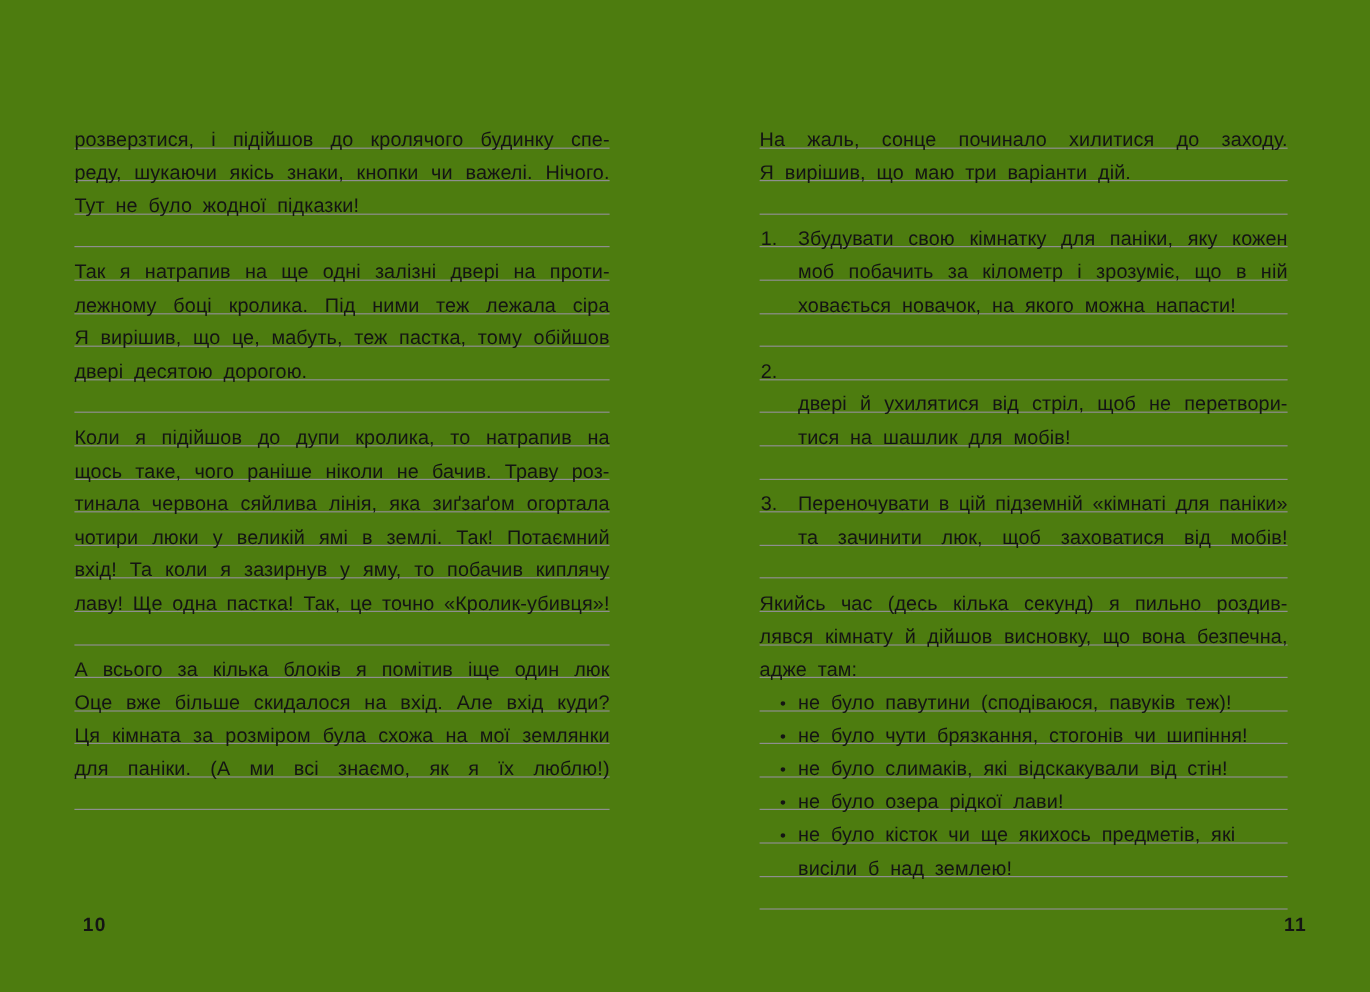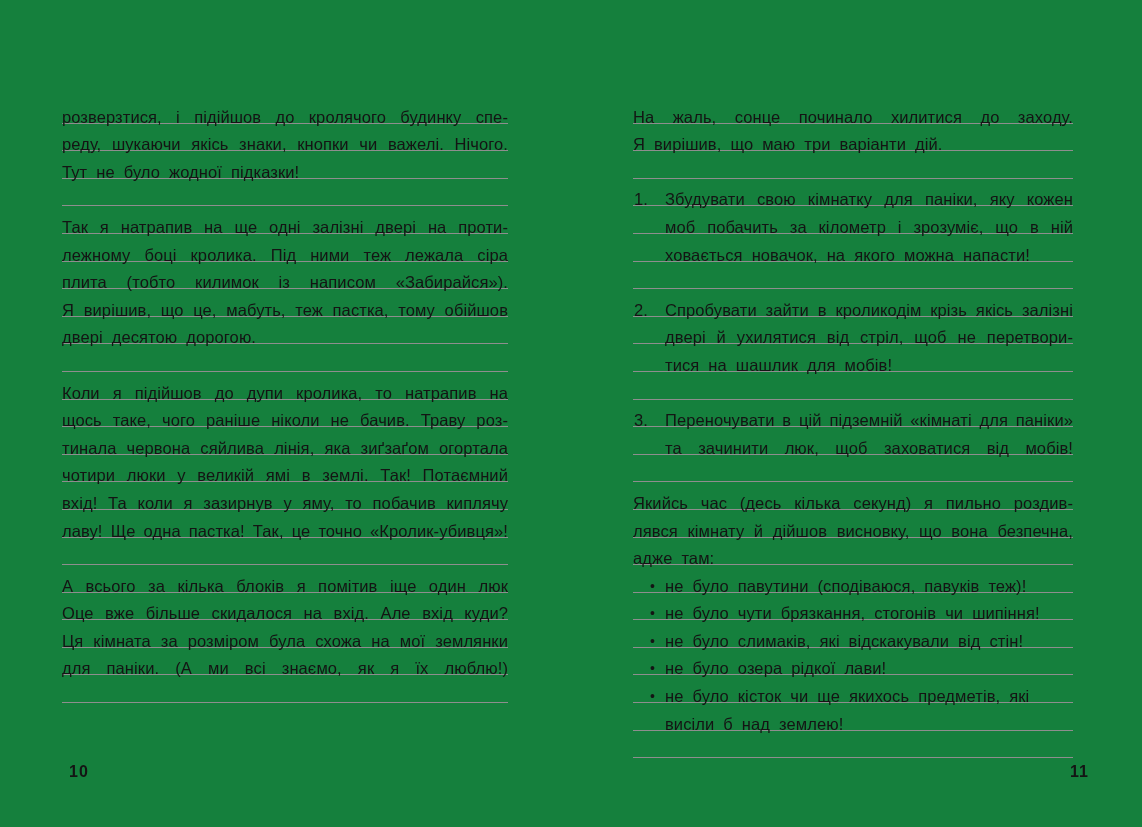--- a/index.html
+++ b/index.html
@@ -9,21 +9,21 @@
     width: 1142px;
     height: 827px;
     font-family: "Liberation Sans", sans-serif;
     color: #141414;
     overflow: hidden;
   }
   .spread {
     position: relative;
     width: 1142px;
     height: 827px;
-    background: #15803d;
+    background: #4d7c0f;
   }
   .page {
     position: absolute;
     top: 96px;
   }
   .page.left  { left: 62px;  width: 446px; }
   .page.right { left: 633px; width: 440px; }
 
   .line {
     position: relative;
@@ -91,23 +91,20 @@
           <span class="txt nj">Тут не було жодної підказки!</span>
         </div>
         <div class="line"></div>
         <div class="line">
           <span class="txt j">Так я натрапив на ще одні залізні двері на проти-</span>
         </div>
         <div class="line">
           <span class="txt j">лежному боці кролика. Під ними теж лежала сіра</span>
         </div>
         <div class="line">
-          <span class="txt j">плита (тобто килимок із написом «Забирайся»).</span>
-        </div>
-        <div class="line">
           <span class="txt j">Я вирішив, що це, мабуть, теж пастка, тому обійшов</span>
         </div>
         <div class="line">
           <span class="txt nj">двері десятою дорогою.</span>
         </div>
         <div class="line"></div>
         <div class="line">
           <span class="txt j">Коли я підійшов до дупи кролика, то натрапив на</span>
         </div>
         <div class="line">
@@ -157,21 +154,20 @@
         </div>
         <div class="line">
           <span class="txt j ind1">моб побачить за кілометр і зрозуміє, що в ній</span>
         </div>
         <div class="line">
           <span class="txt nj ind1">ховається новачок, на якого можна напасти!</span>
         </div>
         <div class="line"></div>
         <div class="line">
           <span class="marker num">2.</span>
-          <span class="txt j ind1">Спробувати зайти в кроликодім крізь якісь залізні</span>
         </div>
         <div class="line">
           <span class="txt j ind1">двері й ухилятися від стріл, щоб не перетвори-</span>
         </div>
         <div class="line">
           <span class="txt nj ind1">тися на шашлик для мобів!</span>
         </div>
         <div class="line"></div>
         <div class="line">
           <span class="marker num">3.</span>

